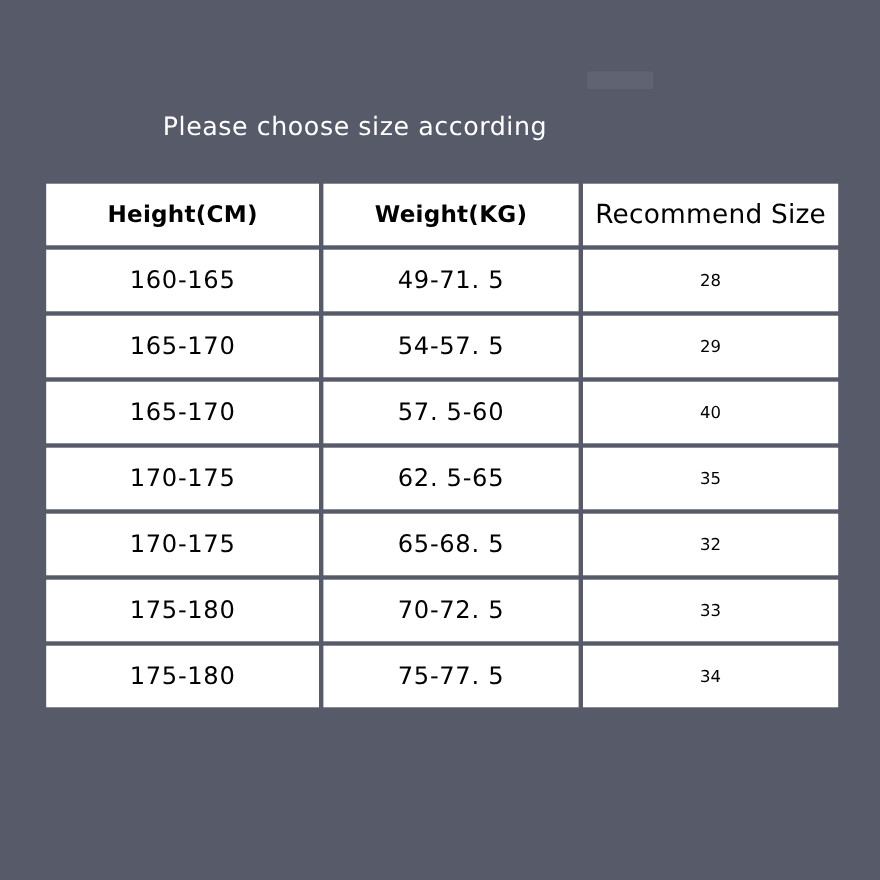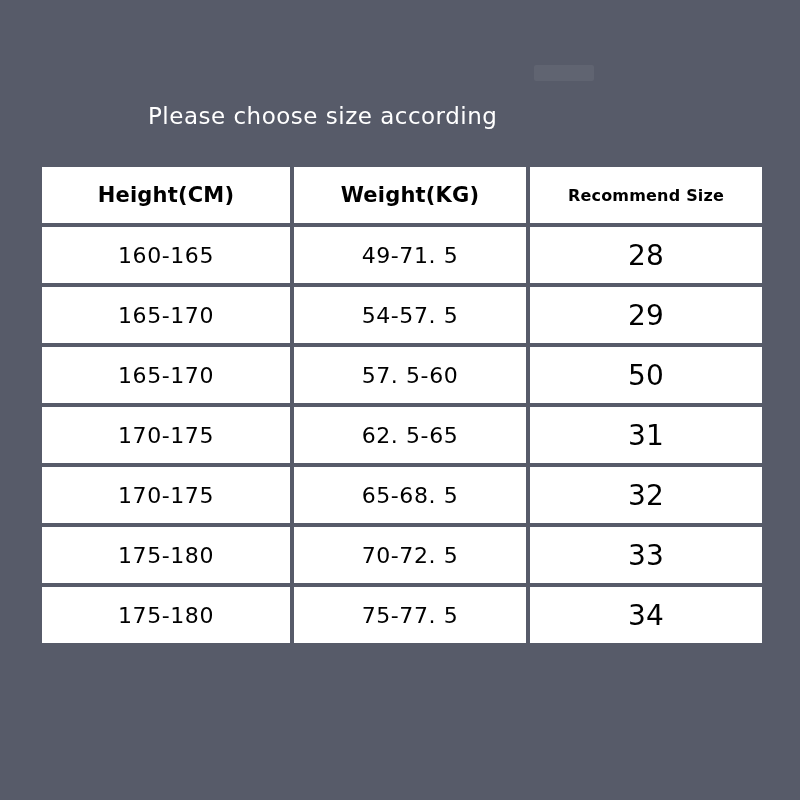--- a/index.html
+++ b/index.html
@@ -54,29 +54,29 @@
     height: 56px;
     padding: 0;
     font-weight: normal;
   }
   table.size-table th {
     font-size: 21px;
     font-weight: bold;
     letter-spacing: 0.2px;
   }
   table.size-table th.col-size {
-    font-weight: bold;
-    font-size: 16px;
+    font-weight: normal;
+    font-size: 24px;
   }
   table.size-table td {
     font-size: 22px;
     letter-spacing: 0.6px;
   }
   table.size-table td.col-size {
-    font-size: 28px;
+    font-size: 15px;
     letter-spacing: 0.2px;
   }
   col.c1 { width: 248px; }
   col.c2 { width: 232px; }
   col.c3 { width: 232px; }
   .watermark {
     position: absolute;
     top: 28px;
     left: 534px;
     width: 60px;
@@ -117,26 +117,26 @@
           <td class="col-size">28</td>
         </tr>
         <tr>
           <td>165-170</td>
           <td>54-57. 5</td>
           <td class="col-size">29</td>
         </tr>
         <tr>
           <td>165-170</td>
           <td>57. 5-60</td>
-          <td class="col-size">50</td>
+          <td class="col-size">40</td>
         </tr>
         <tr>
           <td>170-175</td>
           <td>62. 5-65</td>
-          <td class="col-size">31</td>
+          <td class="col-size">35</td>
         </tr>
         <tr>
           <td>170-175</td>
           <td>65-68. 5</td>
           <td class="col-size">32</td>
         </tr>
         <tr>
           <td>175-180</td>
           <td>70-72. 5</td>
           <td class="col-size">33</td>

